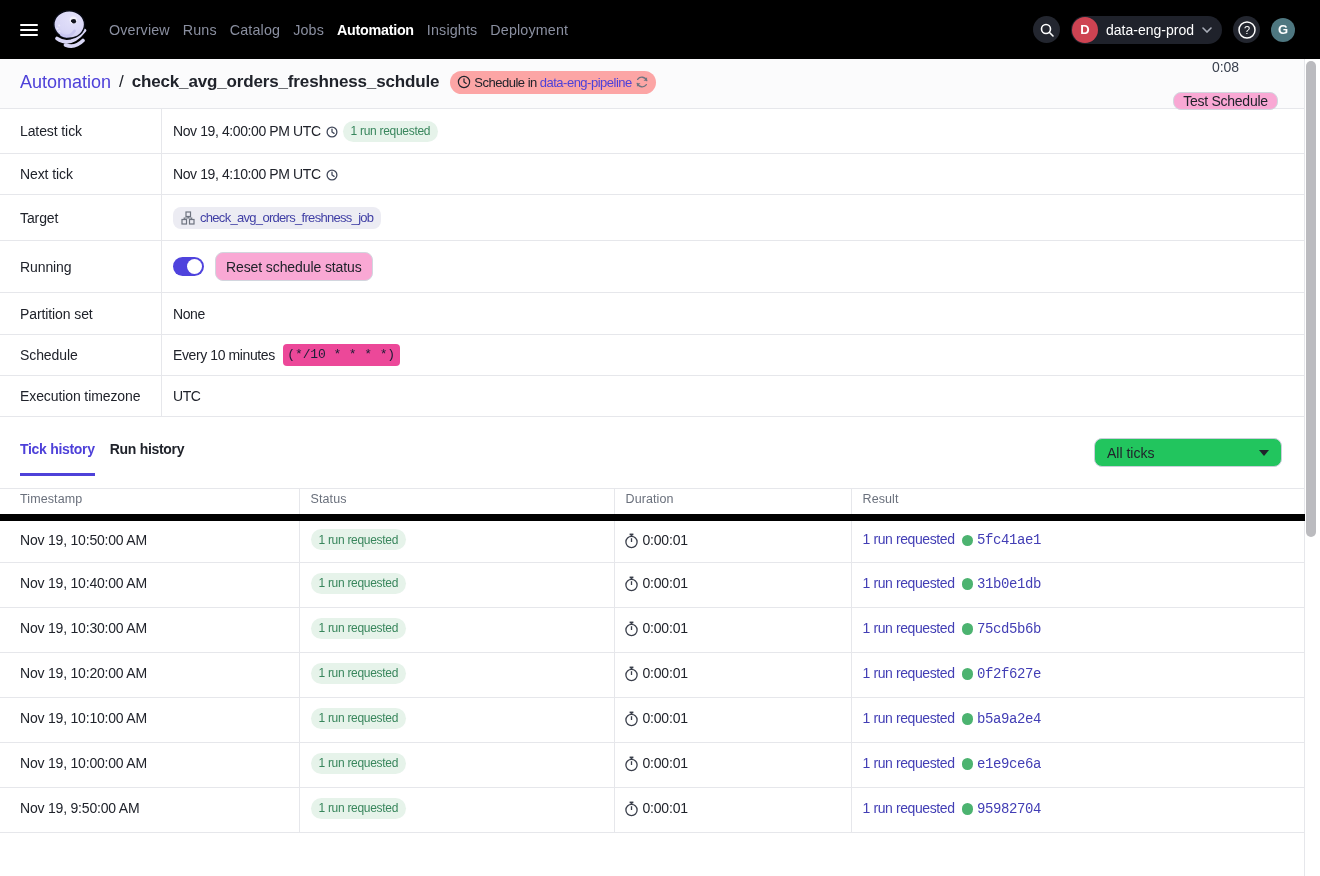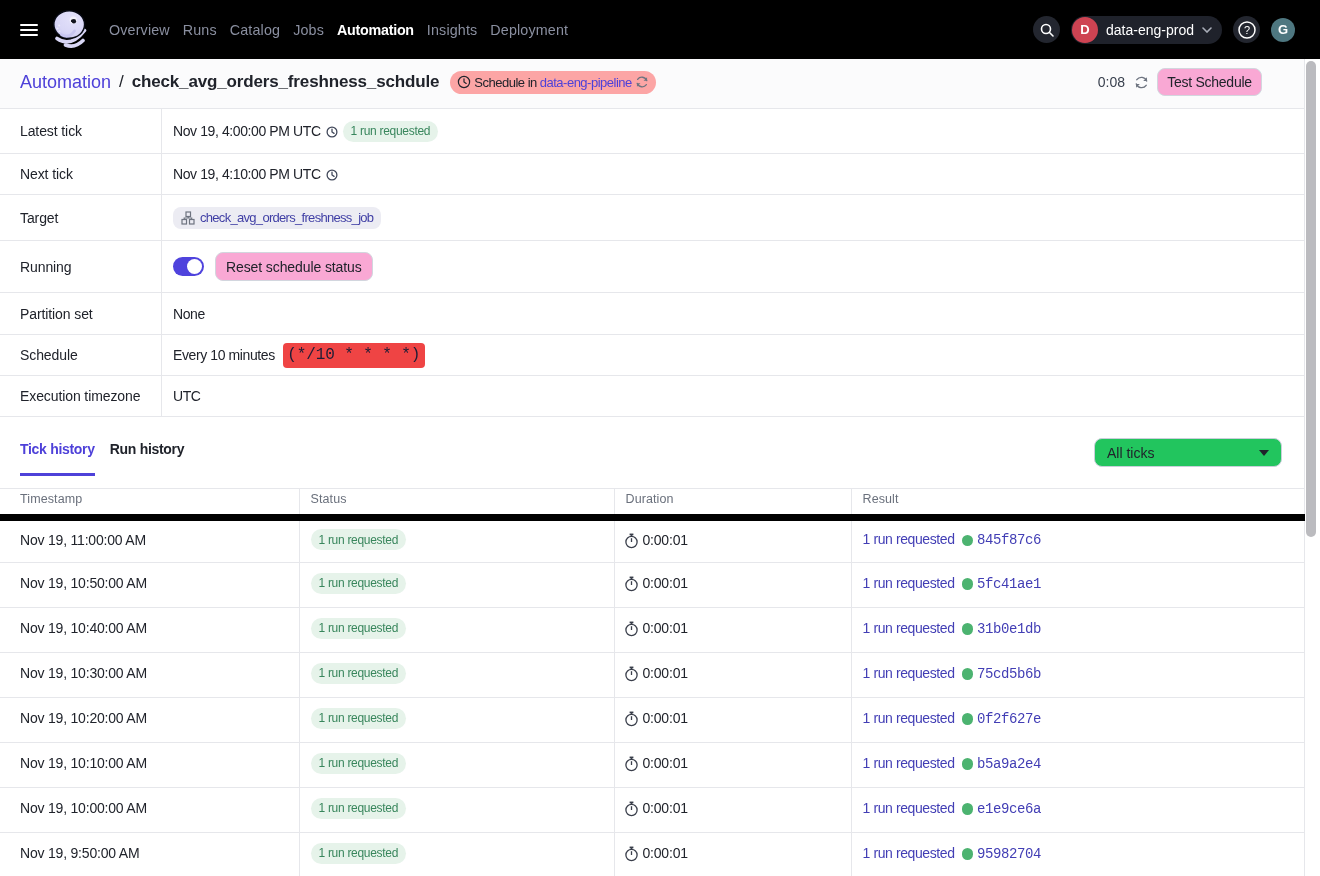--- a/index.html
+++ b/index.html
@@ -23,36 +23,36 @@
 
 .content { width:1305px; border-right:1px solid #E6E7EB; min-height:817px; }
 
 .crumbrow { height:49px; background:#FBFBFC; display:flex; align-items:center; position:relative; }
 .crumbrow .crumbs, .crumbrow .sched-pill { margin-bottom:3px; }
 .crumbrow .crumbs { margin-left:20px; font-size:17px; font-weight:700; letter-spacing:-0.15px; display:flex; align-items:center; gap:8px; }
 .crumbs a { color:#4E41D9; text-decoration:none; font-weight:400; font-size:18px; letter-spacing:0; }
 .crumbs .sep { font-weight:400; color:#20232B; }
 .sched-pill { margin-left:11px; height:23px; background:#fca5a5; border-radius:12px; display:flex; align-items:center; gap:3px; padding:0 7px; font-size:13px; letter-spacing:-0.5px; color:#20232B; }
 .sched-pill a { color:#4E41D9; text-decoration:none; }
-.crumb-right { position:absolute; right:42px; top:0; height:49px; display:flex; align-items:center; gap:8.5px; padding-bottom:3px; }
+.crumb-right { position:absolute; right:26px; top:0; height:49px; display:flex; align-items:center; gap:8.5px; padding-bottom:3px;flex-direction:column; }
 .countdown { font-size:14px; color:#39404E; }
 .btn { background:#f9a8d4; border:1px solid #D2D6DE; border-radius:8px; font-size:14px; color:#20232B; letter-spacing:-0.1px;
   font-family:"Liberation Sans", sans-serif; padding:0 10px; height:28px; display:inline-flex; align-items:center; }
 
 
 .details { border-top:1px solid #E6E7EB; }
 .drow { display:flex; border-bottom:1px solid #E6E7EB; }
 .dlabel { width:162px; border-right:1px solid #E6E7EB; padding-left:20px; font-size:14px; flex:none; display:flex; align-items:center; letter-spacing:-0.1px; }
 .dval { padding-left:11px; font-size:14px; display:flex; align-items:center; gap:5px; letter-spacing:-0.4px; }
 .greenpill { height:21px; background:#E6F3EA; color:#38865C; border-radius:11px; font-size:12px; padding:0 8px; display:inline-flex; align-items:center; letter-spacing:-0.3px; }
 .jobpill { height:22px; background:#ECECF3; border-radius:8px; display:inline-flex; align-items:center; gap:5px; padding:0 8px; }
 .jobpill a { color:#403FA5; font-size:13px; letter-spacing:-0.7px; text-decoration:none; }
 .toggle { width:31px; height:19px; border-radius:10px; background:#4F43DD; position:relative; }
 .toggle::after { content:""; position:absolute; right:2px; top:2px; width:15px; height:15px; border-radius:50%; background:#fff; }
-.codechip { background:#ef4444; border-radius:4px; font-family:"Liberation Mono", monospace; font-size:16px; color:#1D1D36; padding:3px 5px 4px 4px; letter-spacing:-0.1px; }
+.codechip { background:#ec4899; border-radius:4px; font-family:"Liberation Mono", monospace; font-size:13px; color:#1D1D36; padding:3px 5px 4px 4px; letter-spacing:-0.1px; }
 
 
 .tabsbar { height:71px; position:relative; }
 .tabs { position:absolute; left:20px; top:24px; display:flex; gap:15px; font-size:14px; font-weight:700; letter-spacing:-0.3px; }
 .tab { color:#20232B; padding-bottom:16px; }
 .tab.active { color:#4E41D9; border-bottom:3.5px solid #4E41D9; }
 .select { position:absolute; right:22px; top:21px; width:188px; height:29px; border:1px solid #C9CFDA; border-radius:8px; background:#22c55e; display:flex; align-items:center; font-size:14px; padding-left:12px; color:#20232B; }
 .select .caret { position:absolute; right:12px; }
 
 
@@ -233,36 +233,20 @@
 
 <table class="ticks">
   <tbody>
         <tr>
     <th class="c1">Timestamp</th>
           <th class="c2">Status</th>
           <th class="c3">Duration</th>
           <th class="c4">Result</th>
   </tr>
   <tr>
-    <td>Nov 19, 11:00:00 AM</td>
-    <td><span class="greenpill">1 run requested</span></td>
-    <td>
-            <div class="durcell">
-              <svg width="15" height="16" viewBox="0 0 15 16" style="margin-top:2px;">
-                <circle cx="7.5" cy="9" r="5.6" stroke="#3A3F4B" stroke-width="1.3" fill="none"></circle>
-                <line x1="7.5" y1="9" x2="7.5" y2="5.2" stroke="#3A3F4B" stroke-width="1.3"></line>
-                <line x1="5.6" y1="1.4" x2="9.4" y2="1.4" stroke="#3A3F4B" stroke-width="1.7"></line>
-                <line x1="7.5" y1="1.4" x2="7.5" y2="3.4" stroke="#3A3F4B" stroke-width="1.7"></line>
-              </svg>
-              <span>0:00:01</span>
-            </div>
-          </td>
-    <td class="rescell"><a href="#">1 run requested</a><span class="dot"></span><a class="hash" href="#">845f87c6</a></td>
-  </tr>
-  <tr>
     <td>Nov 19, 10:50:00 AM</td>
     <td><span class="greenpill">1 run requested</span></td>
     <td>
             <div class="durcell">
               <svg width="15" height="16" viewBox="0 0 15 16" style="margin-top:2px;">
                 <circle cx="7.5" cy="9" r="5.6" stroke="#3A3F4B" stroke-width="1.3" fill="none"></circle>
                 <line x1="7.5" y1="9" x2="7.5" y2="5.2" stroke="#3A3F4B" stroke-width="1.3"></line>
                 <line x1="5.6" y1="1.4" x2="9.4" y2="1.4" stroke="#3A3F4B" stroke-width="1.7"></line>
                 <line x1="7.5" y1="1.4" x2="7.5" y2="3.4" stroke="#3A3F4B" stroke-width="1.7"></line>
               </svg>

